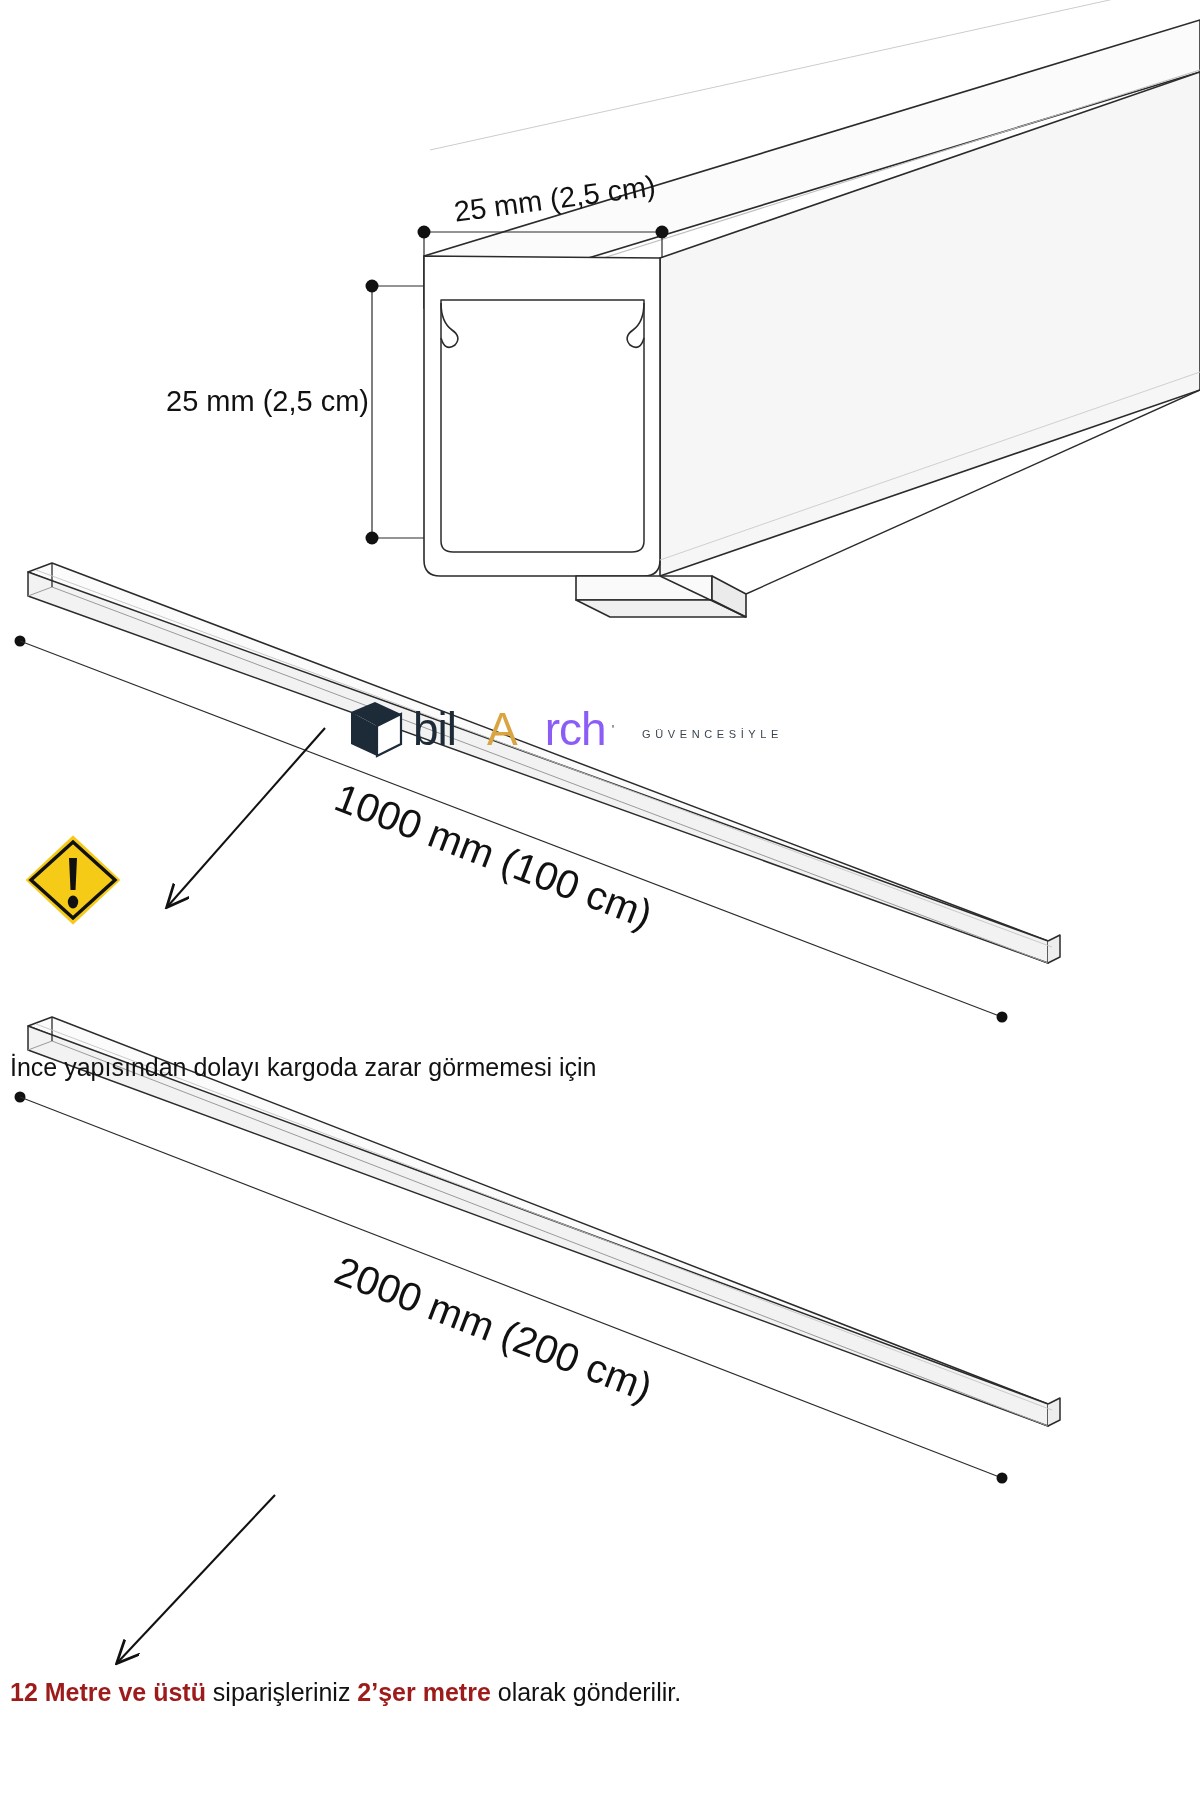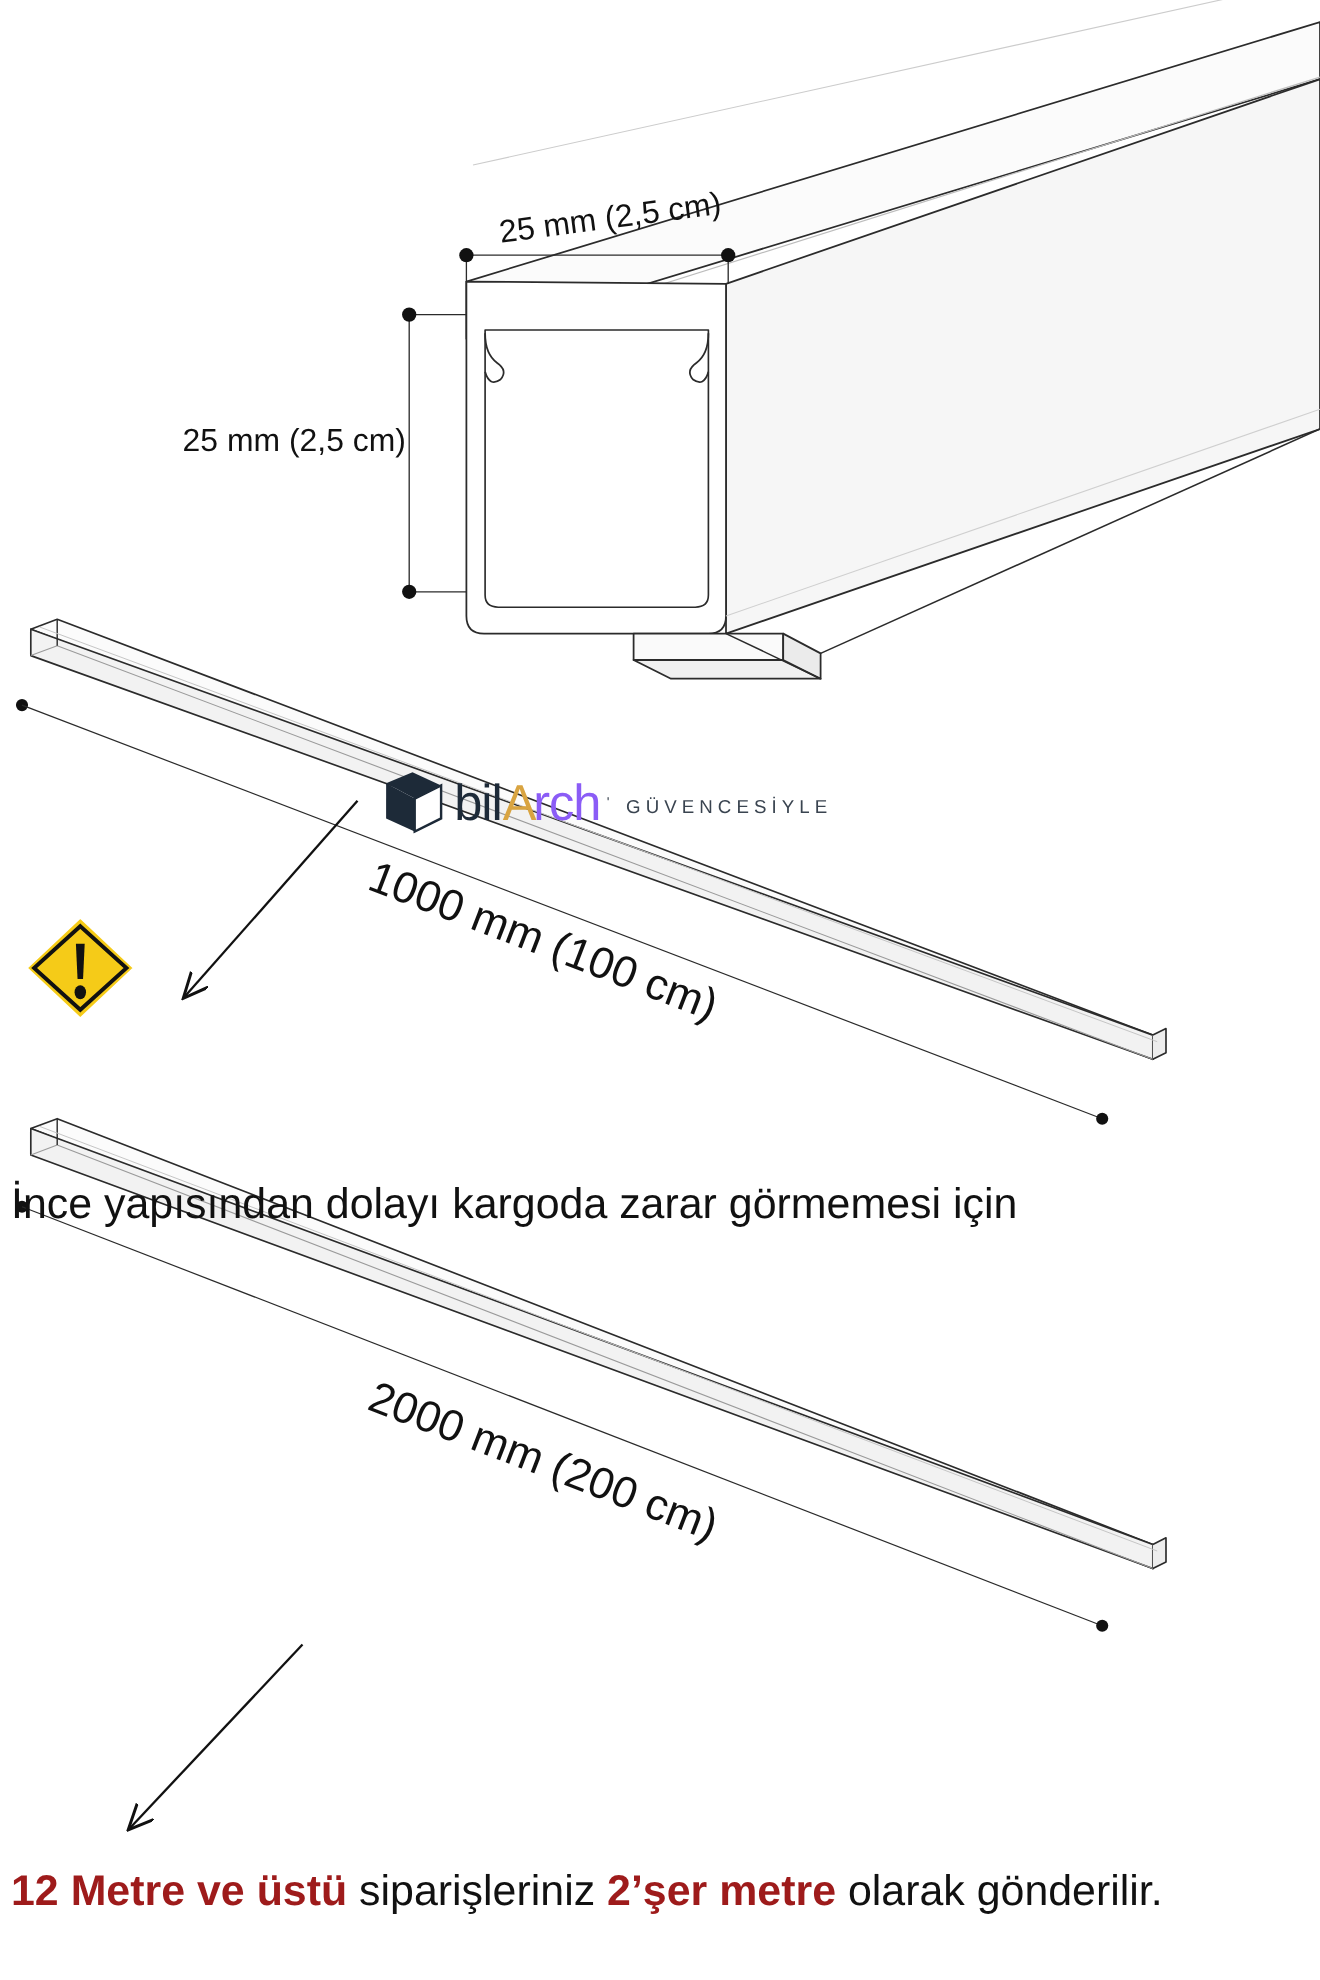--- a/index.html
+++ b/index.html
@@ -31,28 +31,28 @@
   }
 
   
   #logo{
     position:absolute;left:345px;top:700px;
     display:flex;align-items:center;gap:6px;
   }
   #logo .cube{width:62px;height:58px;display:block;}
   #logo .wordmark{
     font-size:46px;letter-spacing:-1px;
-    display:flex;align-items:baseline;
+    display:flex;align-items:baseline;gap:30px;
   }
   #logo .bil{color:#1d2a38;font-weight:400;}
   #logo .a-mark{color:#d9a441;font-weight:400;margin:0 -2px 0 1px;}
   #logo .rch{color:#8b5cf6;font-weight:400;}
   #logo .tagline{
-    margin-left:9px;
-    font-size:17px;
+    margin-left:22px;
+    font-size:11px;
     letter-spacing:4.6px;
     color:#3a4450;
     align-self:center;
     padding-top:10px;
   }
   #logo .tick{color:#3a4450;font-size:13px;}
 
   
   .lenlabel{
     position:absolute;
@@ -70,25 +70,24 @@
     left:345px;top:1248px;
     transform:rotate(21deg);
     transform-origin:left top;
   }
 
   
   #warn-sign{position:absolute;left:18px;top:828px;width:110px;height:104px;}
 
   .noteline{
     position:absolute;
-    font-size:39px;
+    font-size:25px;
     white-space:nowrap;
     font-family:"Liberation Sans", sans-serif;
     color:#111;
-    margin-top:20px;
   }
   #note1-l1{left:10px;top:1053px;}
   #note1-l2{left:10px;top:1100px;}
   #note2-l1{left:10px;top:1678px;}
   .em{color:#9e1b1b;font-weight:bold;}
 </style>
 </head>
 <body>
 
 <div class="stage">

